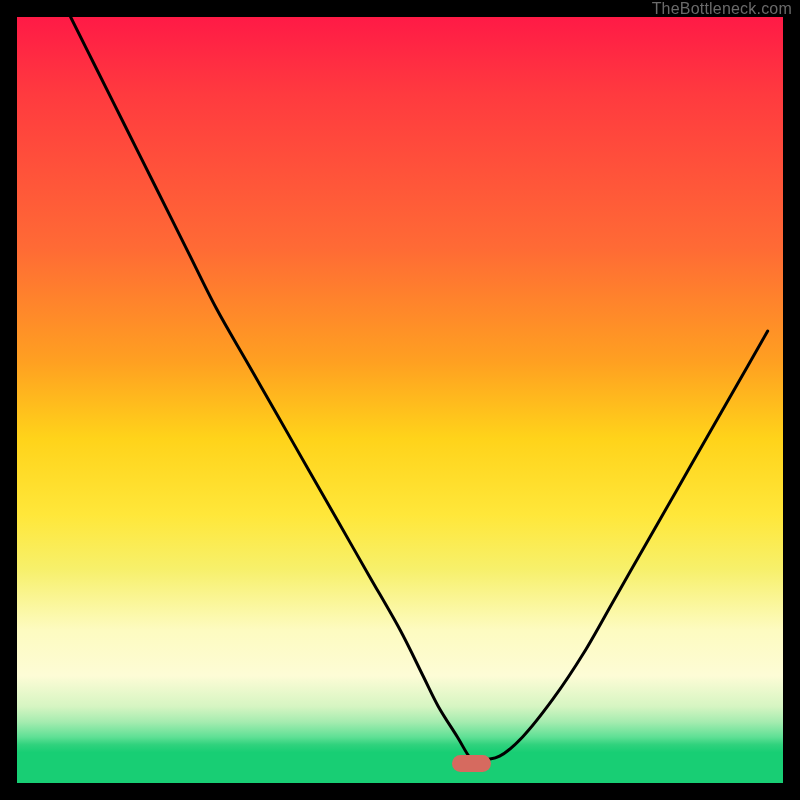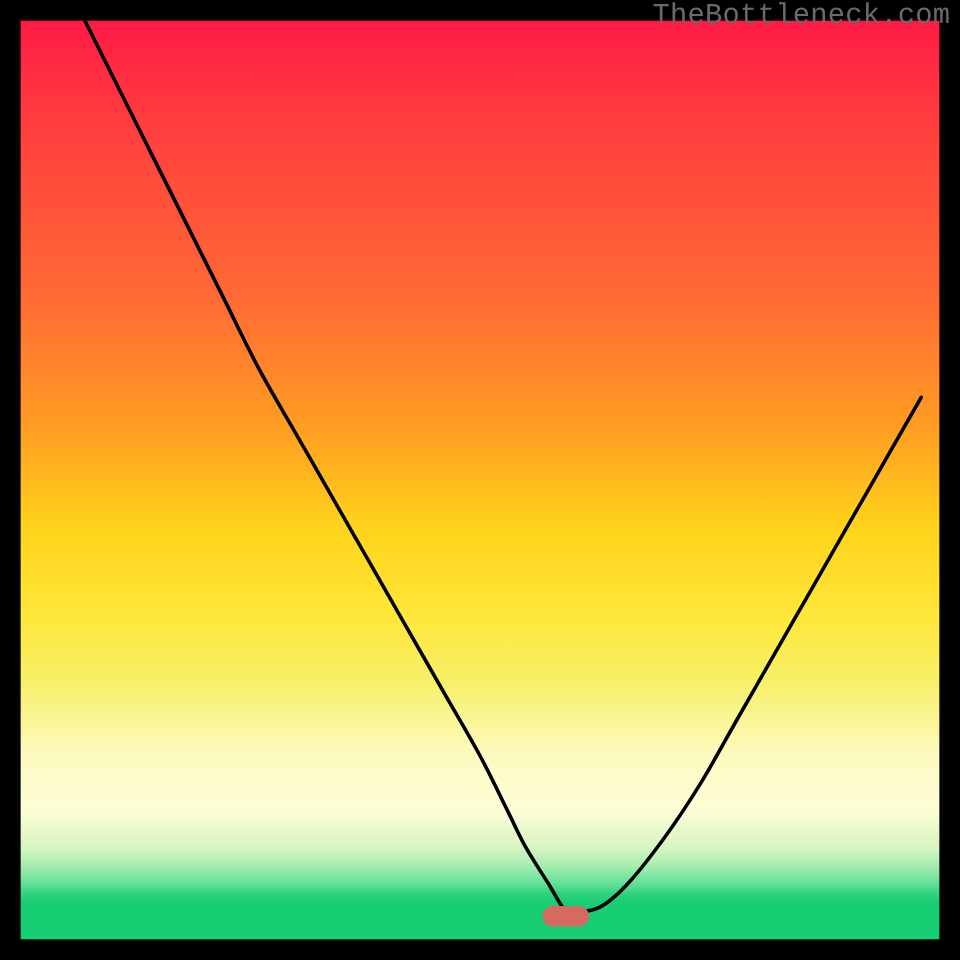--- a/index.html
+++ b/index.html
@@ -52,24 +52,23 @@
   }
   .marker {
     position: absolute;
     border-radius: 999px;
   }
   .watermark {
     position: absolute;
     top: 0px;
     right: 8px;
     color: #6a6a6a;
-    font-size: 24px;
+    font-size: 16px;
     font-weight: 500;
     letter-spacing: 0.2px;
-    font-family: Liberation Mono, monospace;
   }
 </style>
 </head>
 <body>
 
 <div class="frame">
   <div class="gradient"></div>
 
   <svg class="curve" viewBox="0 0 770 770" preserveAspectRatio="none">
     <path id="curve-path" fill="none" stroke-width="3" stroke-linecap="round" stroke="#000000" d="M 53.9 0.0 C 57.8 7.7, 68.0 28.2, 77.0 46.2 C 86.0 64.2, 97.5 87.3, 107.8 107.8 C 118.1 128.3, 128.3 148.9, 138.6 169.4 C 148.9 189.9, 159.1 210.5, 169.4 231.0 C 179.7 251.5, 189.9 273.4, 200.2 292.6 C 210.5 311.9, 220.7 328.5, 231.0 346.5 C 241.3 364.5, 251.5 382.4, 261.8 400.4 C 272.1 418.4, 282.3 436.3, 292.6 454.3 C 302.9 472.3, 313.1 490.2, 323.4 508.2 C 333.7 526.2, 343.9 544.1, 354.2 562.1 C 364.5 580.1, 376.0 599.3, 385.0 616.0 C 394.0 632.7, 401.7 649.4, 408.1 662.2 C 414.5 675.0, 417.7 682.7, 423.5 693.0 C 429.3 703.3, 437.6 715.5, 442.7 723.8 C 447.9 732.1, 451.1 739.2, 454.3 743.0 C 457.5 746.9, 456.9 746.9, 462.0 746.9 C 467.1 746.9, 477.4 746.9, 485.1 743.0 C 492.8 739.2, 499.2 733.4, 508.2 723.8 C 517.2 714.2, 528.7 699.4, 539.0 685.3 C 549.3 671.2, 559.5 655.8, 569.8 639.1 C 580.1 622.4, 590.3 603.2, 600.6 585.2 C 610.9 567.2, 621.1 549.3, 631.4 531.3 C 641.7 513.3, 651.9 495.4, 662.2 477.4 C 672.5 459.4, 682.7 441.5, 693.0 423.5 C 703.3 405.5, 713.5 387.6, 723.8 369.6 C 734.1 351.6, 749.5 324.7, 754.6 315.7"></path>

